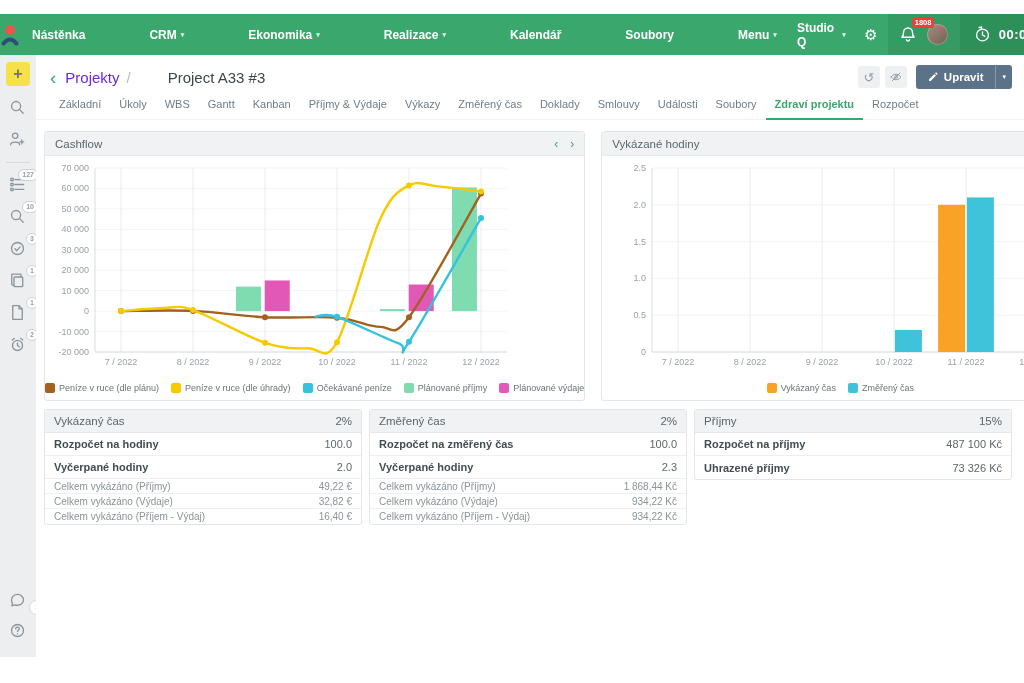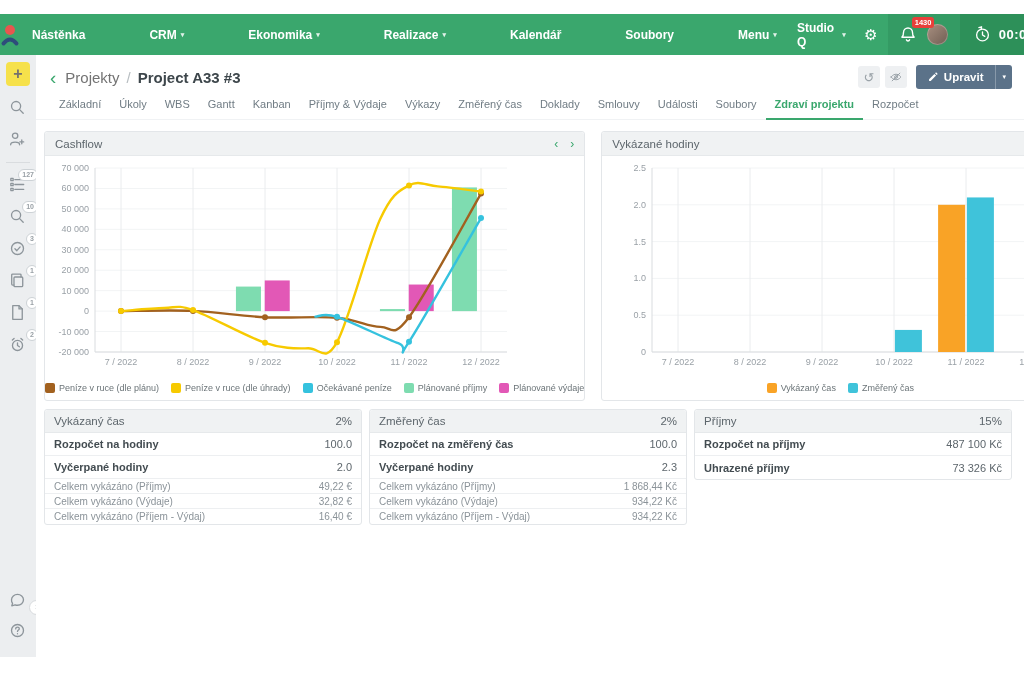--- a/index.html
+++ b/index.html
@@ -41,23 +41,23 @@
     color:#99a0a6;font-size:7px;padding:0 3px;border-radius:7px;line-height:10px;font-weight:700;}
   .side-bottom{margin-top:auto;margin-bottom:16px;display:flex;flex-direction:column;gap:10px;}
   .expander{position:absolute;right:-8px;bottom:42px;width:15px;height:15px;border-radius:50%;
     background:#fff;border:1px solid #d7dadd;color:#9aa1a7;font-size:9px;display:flex;
     align-items:center;justify-content:center;cursor:pointer;line-height:1;}
 
   
   .main{position:absolute;left:36px;top:55px;right:0;bottom:0;background:#fff;}
   .page-head{display:flex;align-items:center;padding:10px 12px 0 14px;height:34px;}
   .back-btn{color:#3aa76d;font-size:19px;line-height:1;margin-right:9px;cursor:pointer;}
-  .crumb-root{color:#737373;font-size:15px;cursor:pointer;}
+  .crumb-root{color:#6d28d9;font-size:15px;cursor:pointer;}
   .crumb-sep{color:#b7bdc1;margin:0 7px;font-size:15px;}
-  .page-title{color:#3d464b;font-size:15px;font-weight:700;}
+  .page-title{color:#3d464b;font-size:15px;font-weight:400;margin-left:30px;}
   .head-actions{margin-left:auto;display:flex;align-items:center;gap:5px;}
   .icon-btn{width:22px;height:22px;border-radius:3px;background:#eef0f2;color:#9aa2a8;
     display:flex;align-items:center;justify-content:center;font-size:13px;cursor:pointer;}
   .edit-btn{display:flex;align-items:stretch;background:#5b7289;border-radius:3px;color:#fff;
     overflow:hidden;height:24px;margin-left:4px;cursor:pointer;}
   .edit-main{display:flex;align-items:center;gap:6px;padding:0 12px;font-size:11.5px;font-weight:700;}
   .edit-caret{display:flex;align-items:center;padding:0 6px;border-left:1px solid rgba(255,255,255,.28);
     font-size:7px;}
 
   .tabs{display:flex;padding:9px 12px 0 14px;border-bottom:1px solid #f0f2f4;}
@@ -127,21 +127,21 @@
     </nav>
   <div class="nav-right">
     <div class="workspace">
       <span>Studio Q</span>
       <span class="caret">▾</span>
     </div>
     <div class="gear-btn">
       <span>⚙</span>
     </div>
     <div class="people">
-      <span class="nav-badge">1430</span>
+      <span class="nav-badge">1808</span>
       <div class="bell-btn">
         <svg viewBox="0 0 20 20" width="20" height="20" fill="none" stroke="#ffffff" stroke-width="1.4" stroke-linecap="round" stroke-linejoin="round">
           <path d="M10 3a4.5 4.5 0 0 0-4.5 4.5c0 3.6-1.6 4.7-1.6 4.7h12.2s-1.6-1.1-1.6-4.7A4.5 4.5 0 0 0 10 3z"></path>
           <path d="M8.4 14.8a1.7 1.7 0 0 0 3.2 0"></path>
         </svg>
       </div>
       <div class="avatar"></div>
     </div>
     <div class="timer">
       <svg viewBox="0 0 20 20" width="19" height="19" fill="none" stroke="#ffffff" stroke-width="1.4" stroke-linecap="round" stroke-linejoin="round">

